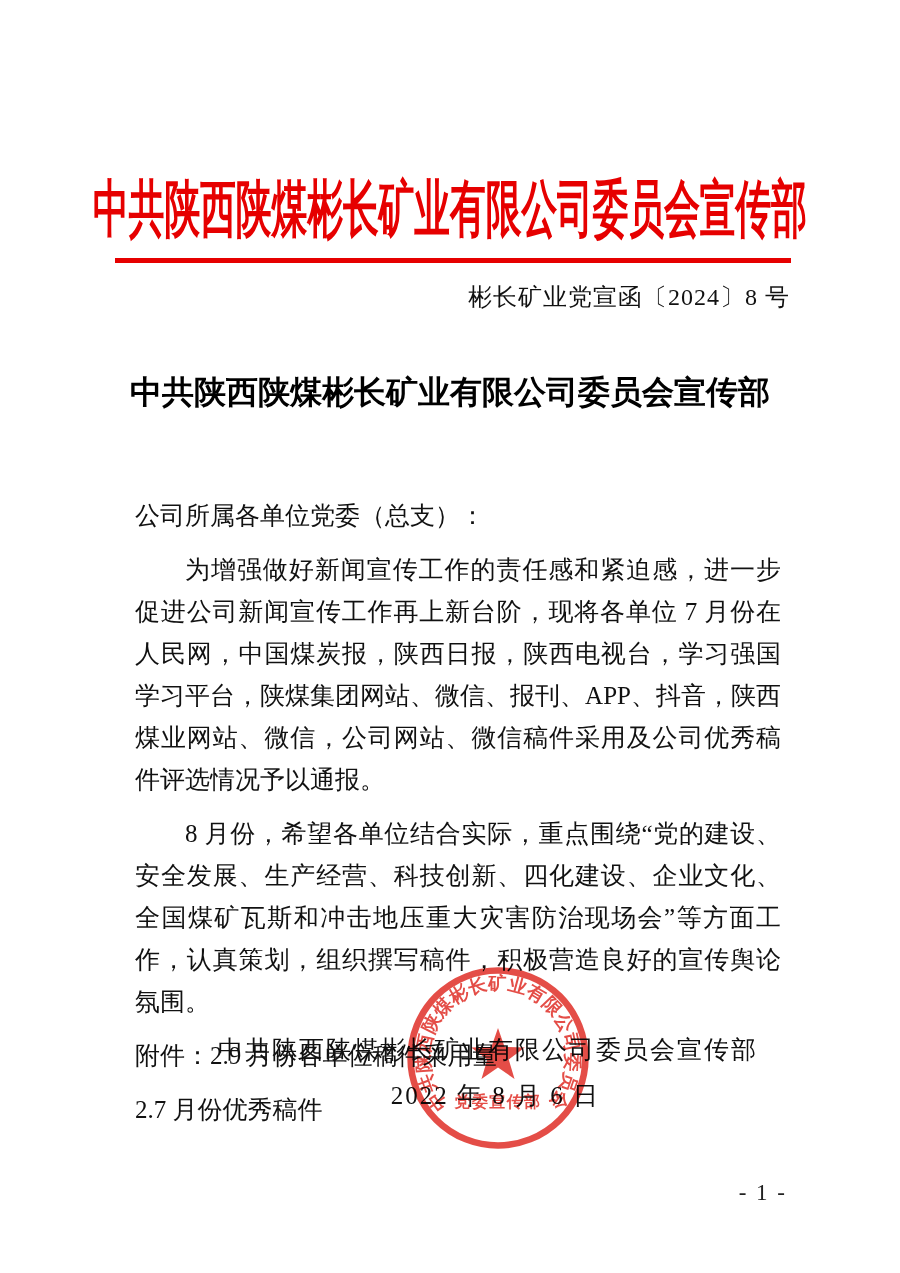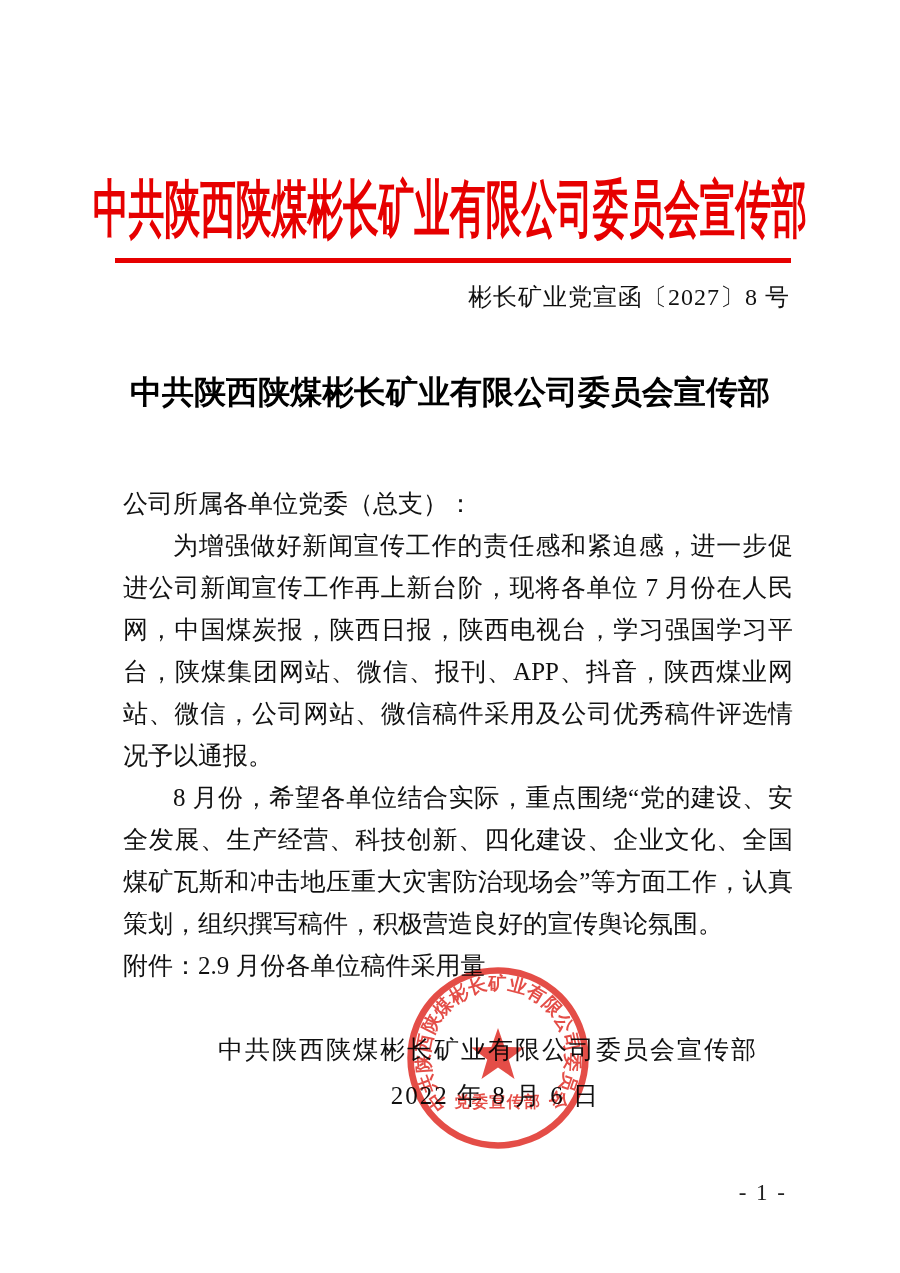--- a/index.html
+++ b/index.html
@@ -22,21 +22,21 @@
   .doc-title{
     position:absolute;top:370px;left:0;right:0;text-align:center;
     font-weight:bold;font-size:32px;line-height:45px;color:#000;
     font-family:"Liberation Sans","DejaVu Sans",sans-serif;
   }
   
   .body-block{
     position:absolute;top:483px;left:123px;width:670px;
     font-size:25px;line-height:42px;text-align:justify;color:#111;
   }
-  .body-block p{margin:0;padding:0;}
+  .body-block p{margin:12px;padding:0;}
   .para{text-indent:2em;}
   .attach1{margin-left:2em;}
   .attach2{margin-left:5em;}
   
   .sig-org{
     position:absolute;top:1033px;left:0;right:142px;text-align:right;
     font-size:25px;letter-spacing:2px;color:#111;z-index:2;
   }
   .sig-date{
     position:absolute;top:1079px;left:0;right:300px;text-align:right;
@@ -56,31 +56,32 @@
 <body>
 
 <div class="page">
 
   <div class="red-head">
     <span class="stretch">中共陕西陕煤彬长矿业有限公司委员会宣传部</span>
   </div>
 
   <div class="red-rule"></div>
 
-  <div class="doc-number">彬长矿业党宣函〔2027〕8 号</div>
+  <div class="doc-number">彬长矿业党宣函〔2024〕8 号</div>
 
   <div class="doc-title">
     <div>中共陕西陕煤彬长矿业有限公司委员会宣传部</div>
   </div>
 
   <div class="body-block">
     <p class="salutation">公司所属各单位党委（总支）：</p>
     <p class="para">为增强做好新闻宣传工作的责任感和紧迫感，进一步促进公司新闻宣传工作再上新台阶，现将各单位 7 月份在人民网，中国煤炭报，陕西日报，陕西电视台，学习强国学习平台，陕煤集团网站、微信、报刊、APP、抖音，陕西煤业网站、微信，公司网站、微信稿件采用及公司优秀稿件评选情况予以通报。</p>
     <p class="para">8 月份，希望各单位结合实际，重点围绕“党的建设、安全发展、生产经营、科技创新、四化建设、企业文化、全国煤矿瓦斯和冲击地压重大灾害防治现场会”等方面工作，认真策划，组织撰写稿件，积极营造良好的宣传舆论氛围。</p>
     <p class="attach1"><span>附件：</span><span>2.9 月份各单位稿件采用量</span></p>
+    <p class="attach2">2.7 月份优秀稿件</p>
   </div>
 
   <div class="sig-org">中共陕西陕煤彬长矿业有限公司委员会宣传部</div>
   <div class="sig-date">2022 年 8 月 6 日</div>
 
   <div class="seal">
     <svg viewBox="0 0 200 200" width="188" height="188">
       <defs>
         <path id="ringPath" d="M 100,173 A 73,73 0 1 1 100.02,173" fill="none"></path>
       </defs>

